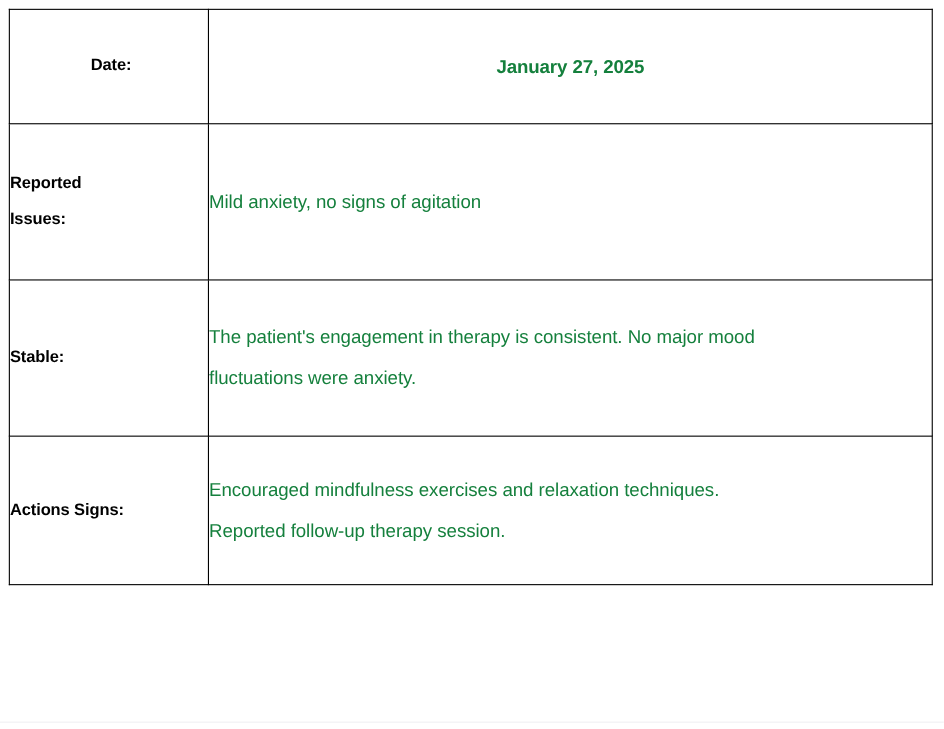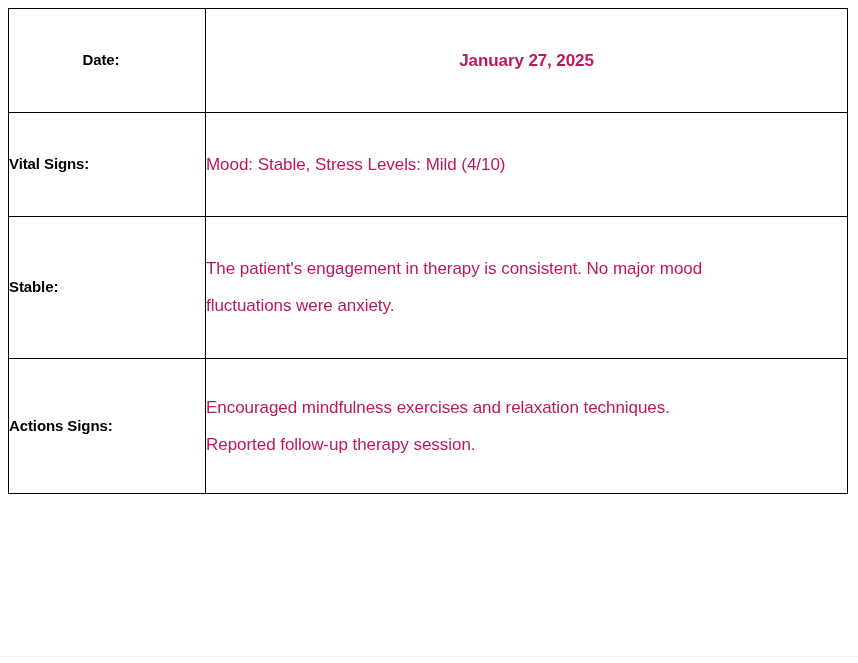--- a/index.html
+++ b/index.html
@@ -45,28 +45,28 @@
     font-size: 15px;
     font-weight: bold;
     color: #000000;
     line-height: 1.62;
     letter-spacing: -0.1px;
   }
 
   .label-cell.centered {
     text-align: center;
     padding-left: 8px;
-    padding-right: 20px;
+    padding-right: 4px;
   }
 
   .value-cell {
     padding: 6px 12px 6px 14px;
     font-size: 17px;
     font-weight: normal;
-    color: #be185d;
+    color: #15803d;
     line-height: 1.62;
     letter-spacing: -0.05px;
   }
 
   .value-cell.centered-bold {
     text-align: center;
     font-weight: bold;
     font-size: 17px;
     letter-spacing: -0.1px;
   }
@@ -104,29 +104,30 @@
 
       <tr class="row-date">
         <td class="label-cell centered">
           <span>Date:</span>
         </td>
         <td class="value-cell centered-bold">
           <span class="value-line">January 27, 2025</span>
         </td>
       </tr>
 
-
-      <tr class="row-vitals">
+      <tr class="row-issues">
         <td class="label-cell">
-          <span>Vital Signs:</span>
+          <span class="value-line">Reported</span>
+          <span class="value-line">Issues:</span>
         </td>
         <td class="value-cell">
-          <span class="value-line">Mood: Stable, Stress Levels: Mild (4/10)</span>
+          <span class="value-line">Mild anxiety, no signs of agitation</span>
         </td>
       </tr>
+
 
       <tr class="row-updates">
         <td class="label-cell">
           <span>Stable:</span>
         </td>
         <td class="value-cell">
           <span class="value-line">The patient's engagement in therapy is consistent. No major mood</span>
           <span class="value-line">fluctuations were anxiety.</span>
         </td>
       </tr>

